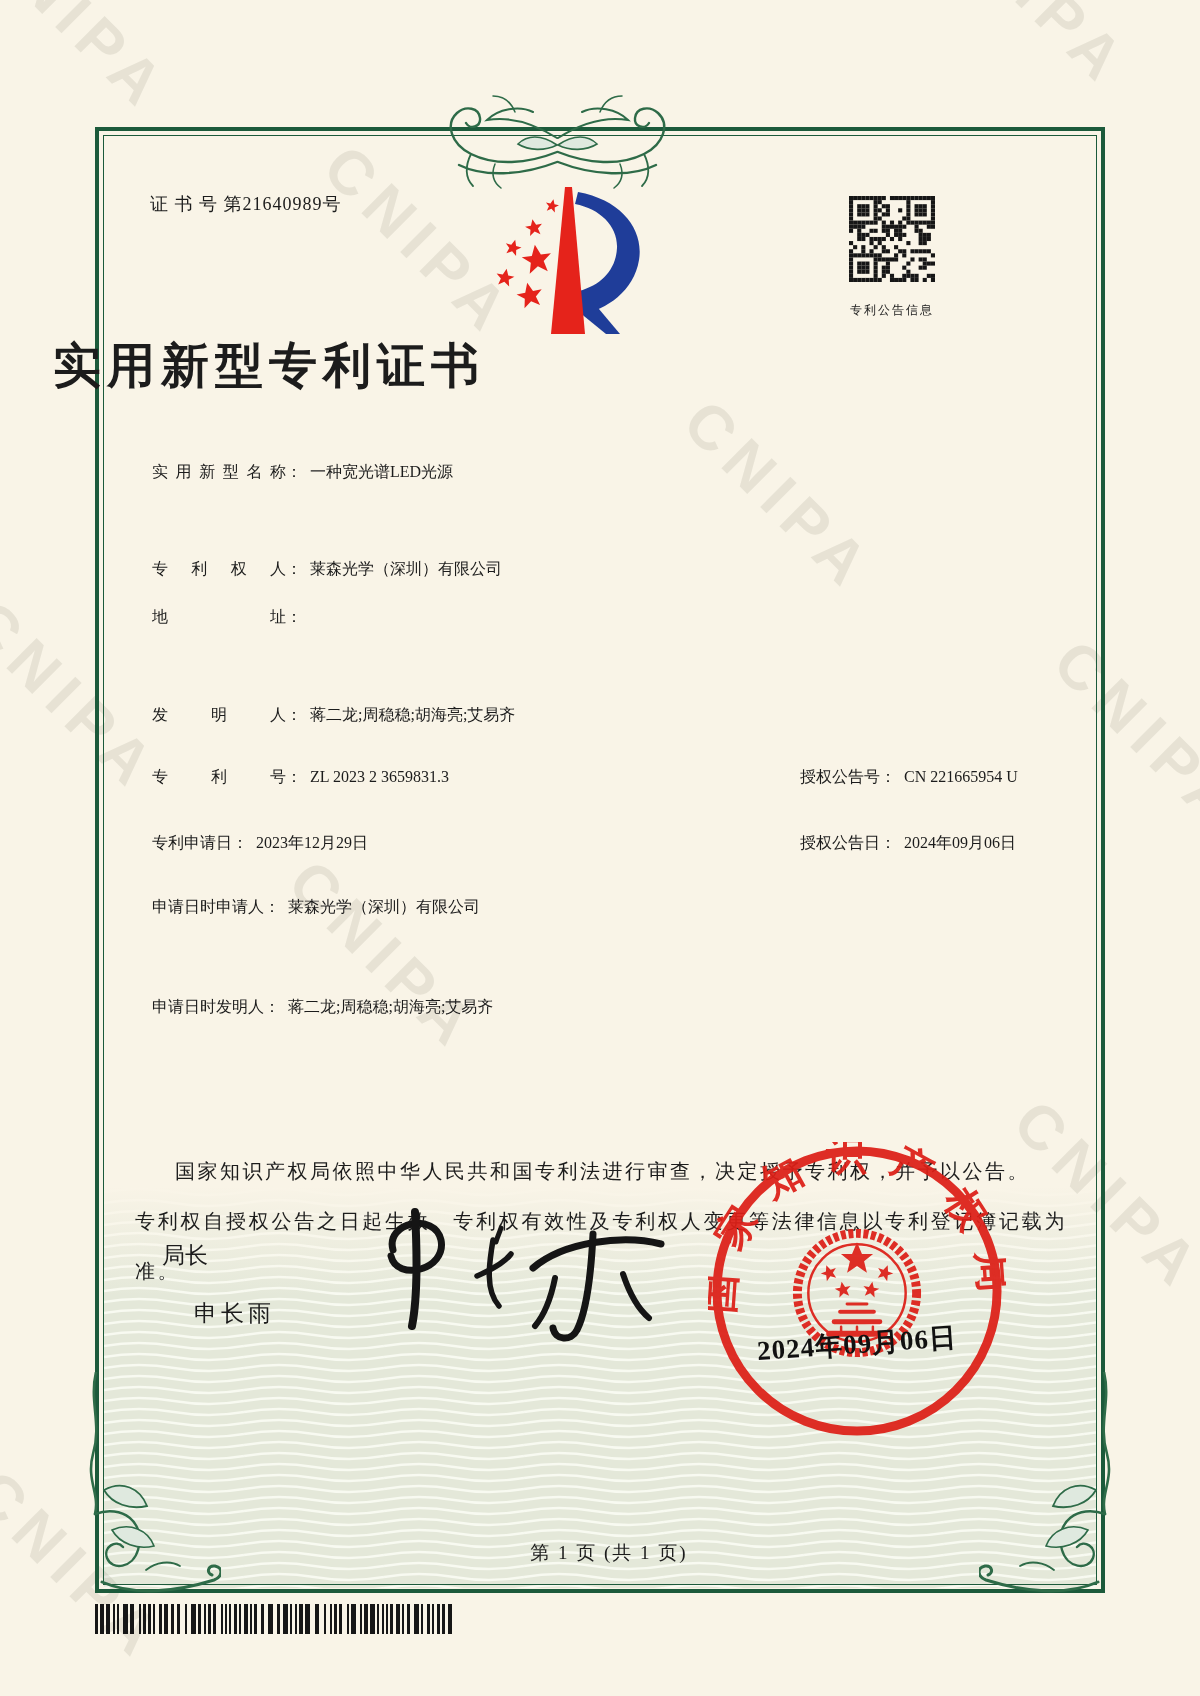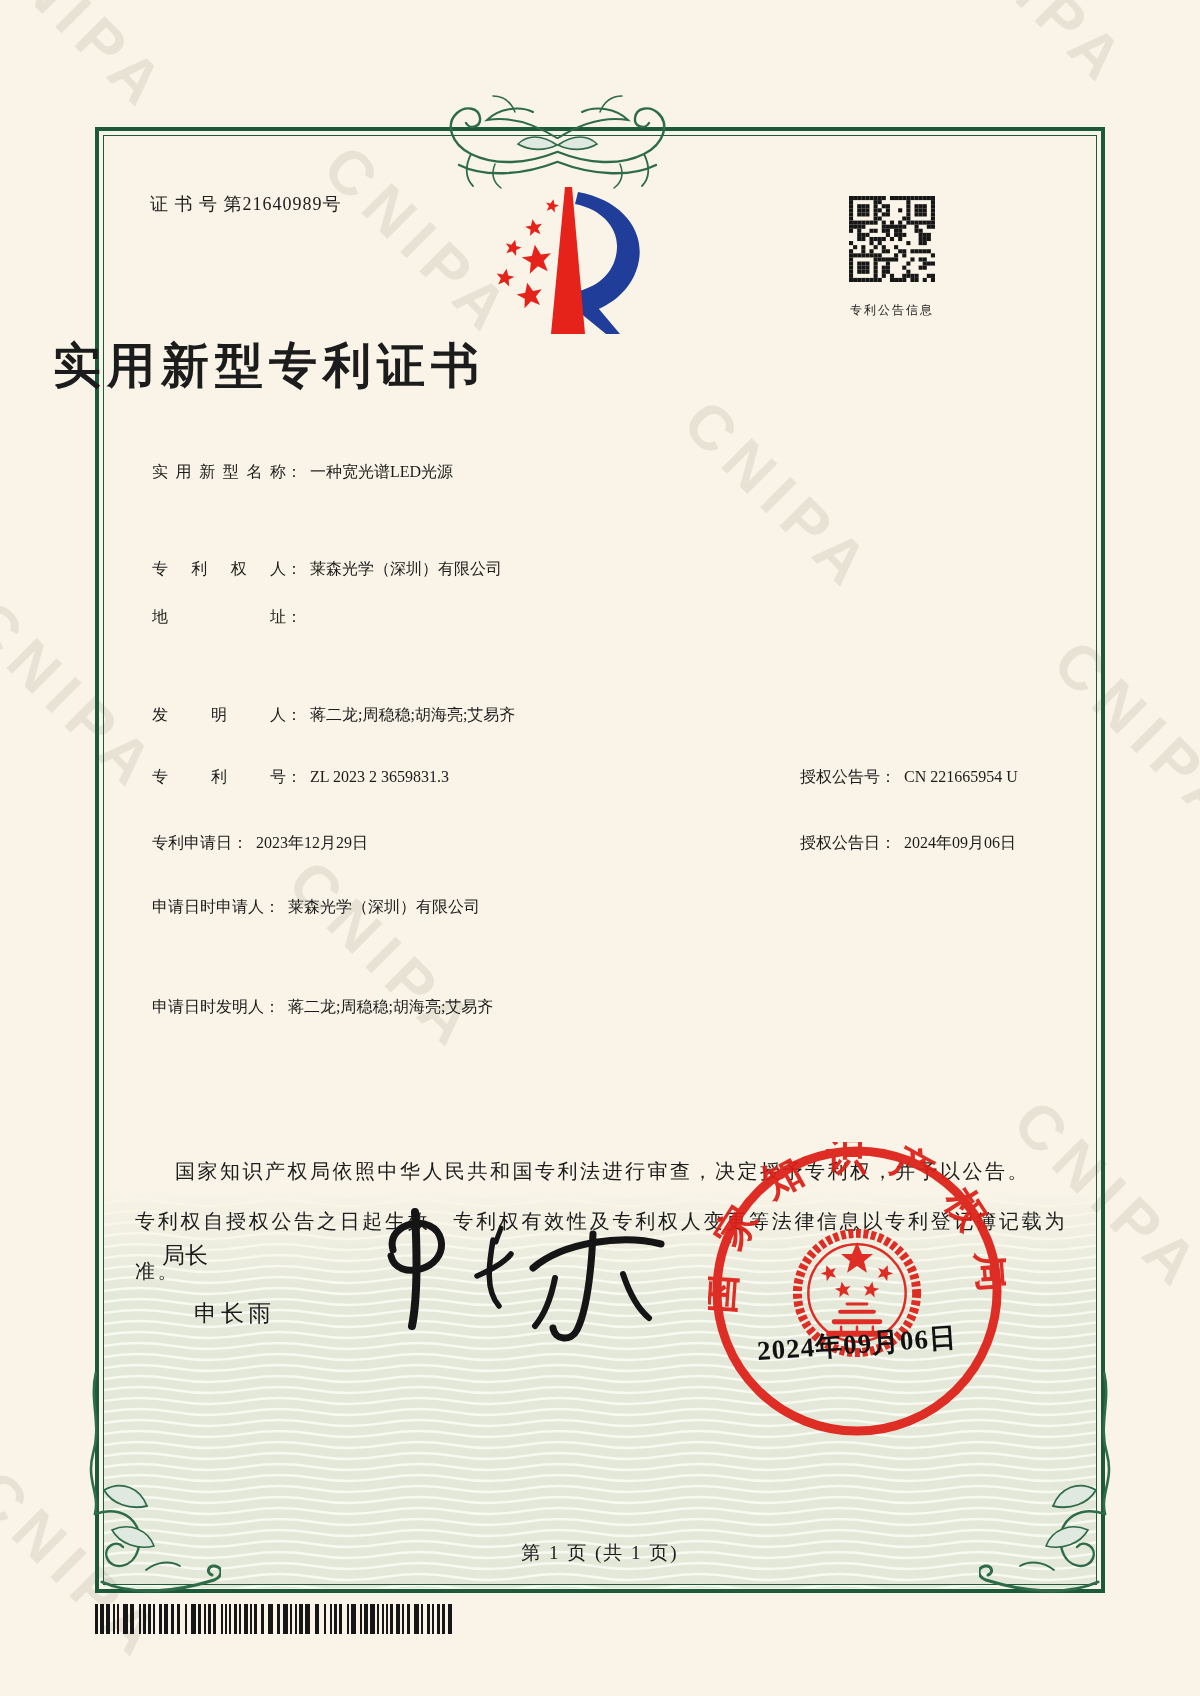--- a/index.html
+++ b/index.html
@@ -28,21 +28,21 @@
   .row-wrap .valblock{margin-left:8px;width:700px;}
   .col-r{position:absolute;left:648px;top:0;}
   .statement{left:135px;top:1146px;width:932px;font-size:20px;line-height:50px;letter-spacing:2.5px;z-index:5;}
   .statement .l1{text-indent:2em;text-align:justify;}
   .statement .l2{text-align:justify;}
   .director-label{left:162px;top:1240px;font-size:23px;font-family:Liberation Serif, serif;font-weight:500;}
   .director-name{left:162px;top:1298px;font-size:23px;font-family:"Liberation Sans","DejaVu Sans",sans-serif;font-weight:500;letter-spacing:4px;margin-left:32px;}
   .signature{left:365px;top:1198px;width:330px;height:165px;z-index:6;}
   .seal{left:708px;top:1142px;width:298px;height:298px;z-index:6;opacity:.93;}
   .seal-date{left:757px;top:1326px;width:200px;font-size:27px;font-weight:bold;letter-spacing:1px;transform:rotate(-4deg);z-index:7;color:#111;}
-  .page-footer{left:95px;top:1540px;width:1010px;text-align:center;font-size:19px;letter-spacing:2px;z-index:5;}
+  .page-footer{left:95px;top:1540px;width:1010px;text-align:center;font-size:19px;letter-spacing:2px;z-index:5;padding-left:9px;}
   .barcode{left:95px;top:1604px;width:362px;height:30px;z-index:5;}
 </style>
 </head>
 <body>
 
 <div class="page">
 
   <span class="wm" style="left:-45px;top:-20px;">CNIPA</span>
   <span class="wm" style="left:915px;top:-45px;">CNIPA</span>
   <span class="wm" style="left:300px;top:205px;">CNIPA</span>

